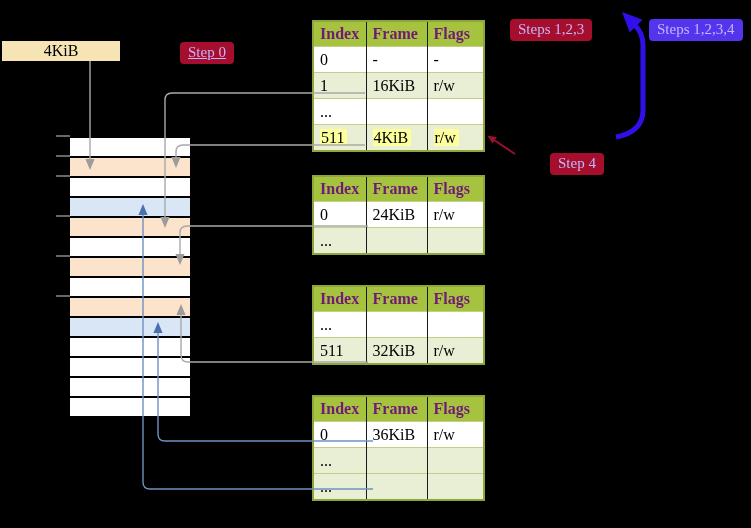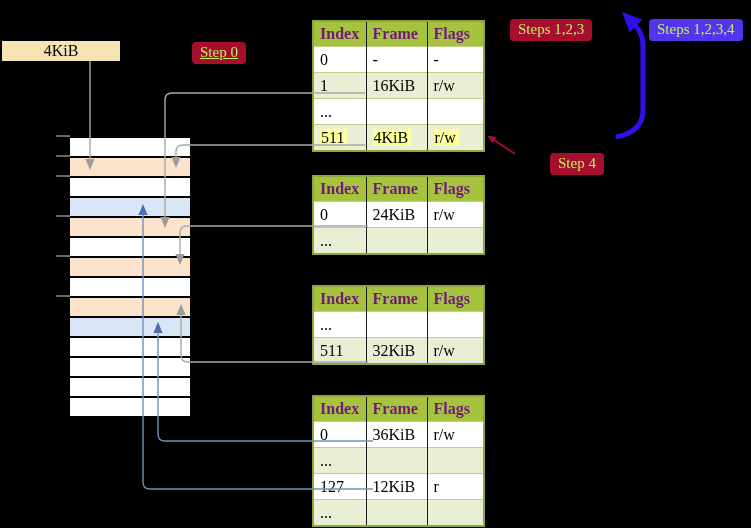--- a/index.html
+++ b/index.html
@@ -31,25 +31,25 @@
   
   .wheat-box{
     position:absolute;left:2px;top:41px;width:118px;height:20px;
     background:var(--wheat-box-bg);color:#000;font-size:16px;
     display:flex;align-items:center;justify-content:center;line-height:1;
   }
 
   
   .badge{
     position:absolute;height:19px;padding:1px 8px 2px 8px;border-radius:4px;
-    color:#bef264;font-size:15px;line-height:18px;white-space:nowrap;
+    color:#c4b5fd;font-size:15px;line-height:18px;white-space:nowrap;
   }
   .badge.red{background:var(--badge-red-bg);}
   .badge.blue{background:var(--badge-blue-bg);}
-  #b-step0{left:192px;top:42px;text-decoration:underline;}
+  #b-step0{left:180px;top:42px;text-decoration:underline;}
   #b-steps123{left:510px;top:19px;}
   #b-steps1234{left:649px;top:19px;}
   #b-step4{left:518px;top:153px;margin-left:32px;}
 
   
   .memory-strip{position:absolute;left:70px;top:136px;width:120px;border-top:2px solid #000;}
   .mrow{height:18px;border-bottom:2px solid #000;}
   .mrow.white{background:#ffffff;}
   .mrow.peach{background:var(--strip-peach);}
   .mrow.blue{background:var(--strip-blue);}
@@ -224,25 +224,20 @@
         <tr>
           <td>0</td>
           <td>36KiB</td>
           <td>r/w</td>
         </tr>
         <tr class="shaded">
           <td>...</td>
           <td></td>
           <td></td>
         </tr>
-        <tr>
-          <td>127</td>
-          <td>12KiB</td>
-          <td>r</td>
-        </tr>
         <tr class="shaded">
           <td>...</td>
           <td></td>
           <td></td>
         </tr>
       </tbody>
     </table>
 
   <svg class="overlay" width="751" height="528" viewBox="0 0 751 528">
     <defs>

